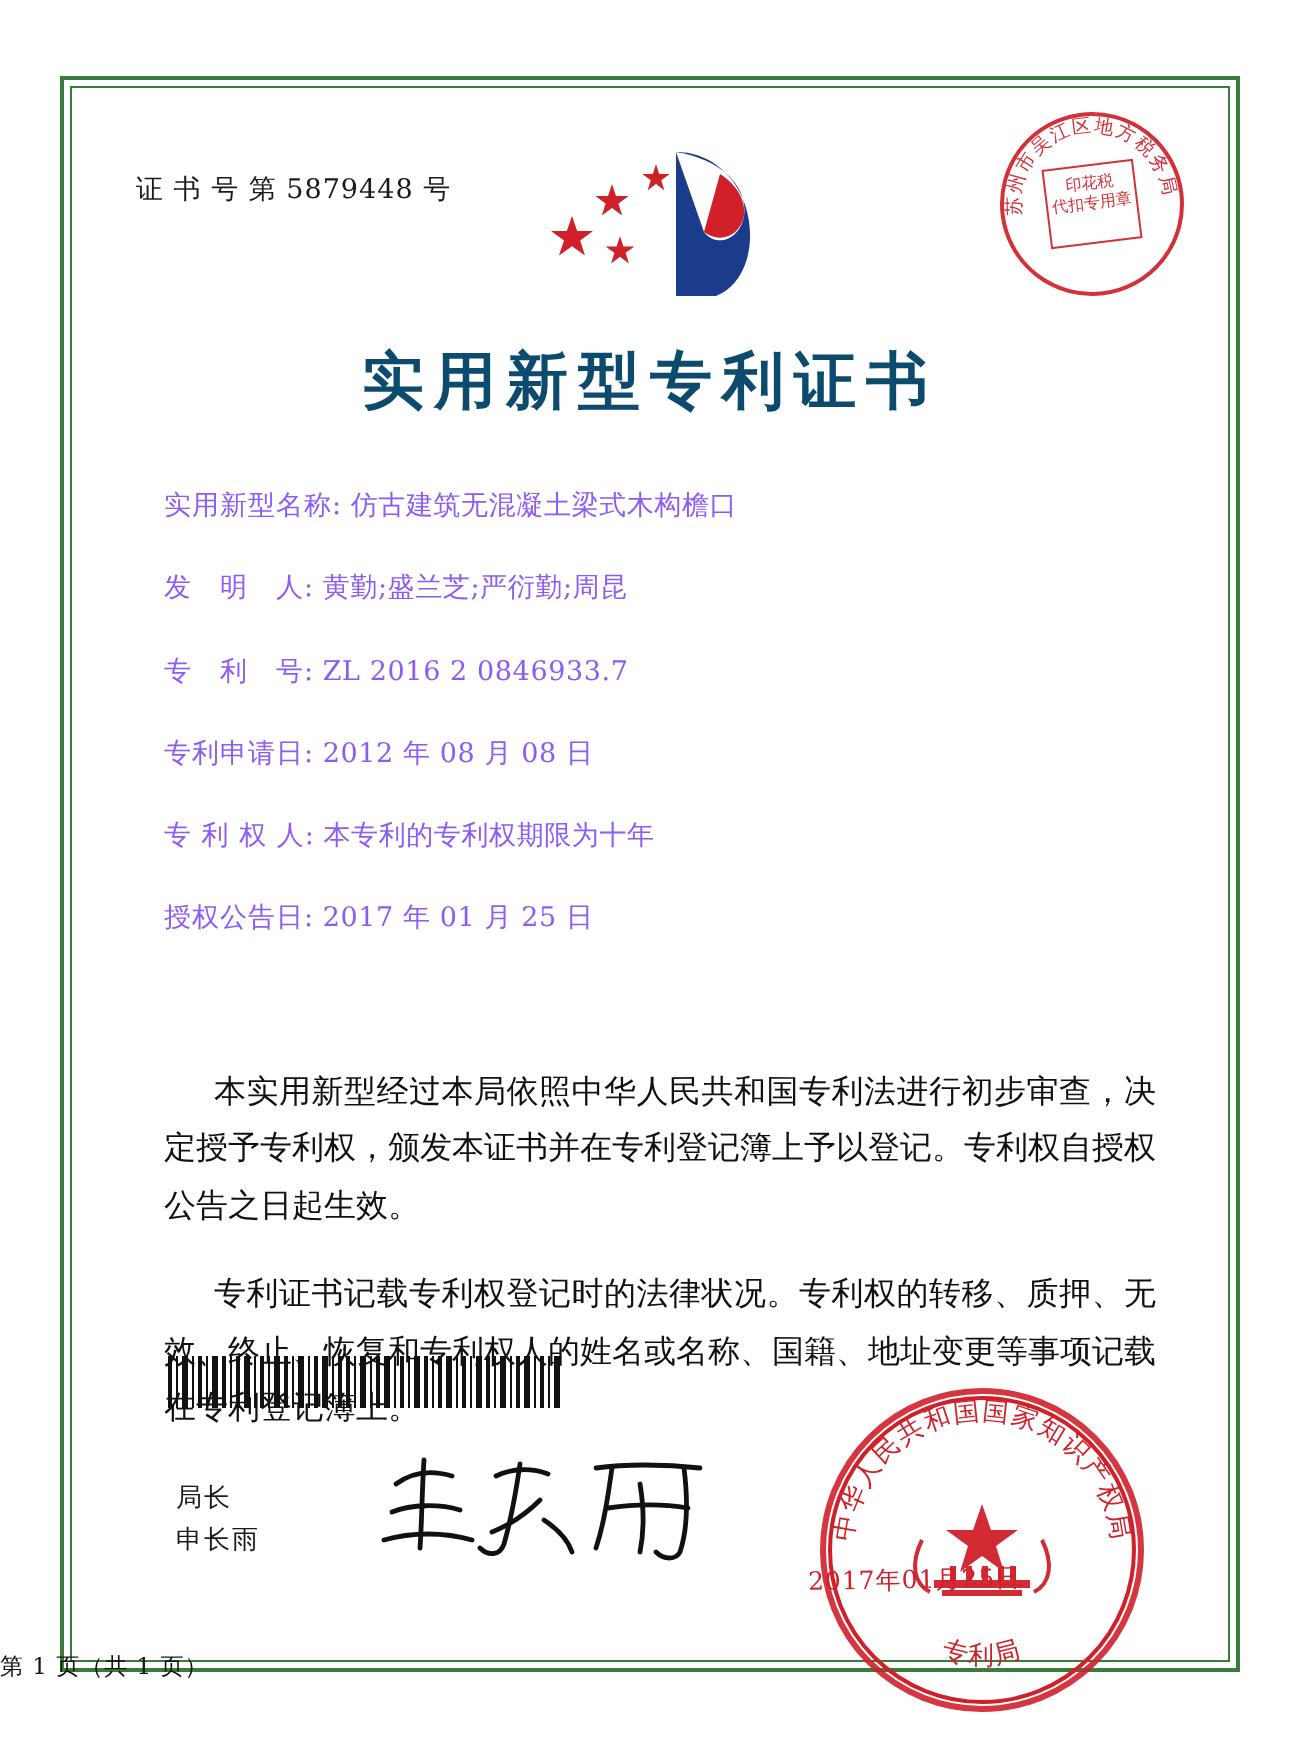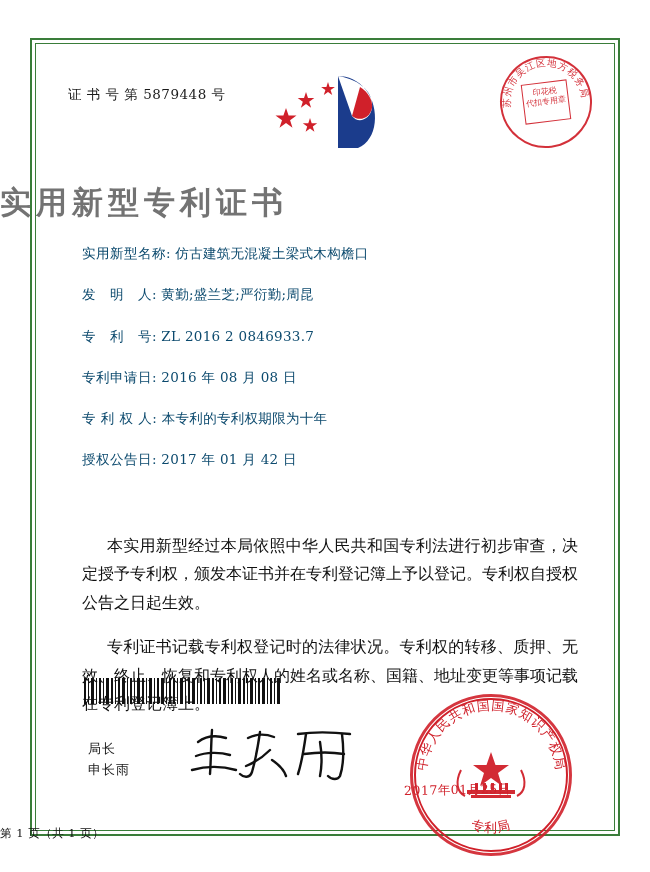--- a/index.html
+++ b/index.html
@@ -105,39 +105,40 @@
     font-size: 9.5px;
     fill: #d0202a;
     letter-spacing: 1px;
   }
 
   
   .main-title {
     position: absolute;
     left: 0;
     right: 0;
-    top: 182px;
+    top: 170px;
+    text-align: center;
     font-family: "DejaVu Serif", serif;
     font-weight: bold;
     font-size: 31px;
     letter-spacing: 5px;
-    color: #737373;
+    color: #0c4a6e;
   }
 
   
   .fields {
     position: absolute;
     left: 82px;
     top: 243px;
     right: 70px;
   }
   .field-row {
     font-family: "DejaVu Serif", serif;
     font-size: 13.5px;
-    color: #0c4a6e;
+    color: #8b5cf6;
     margin-bottom: 21px;
     line-height: 1.5;
     white-space: nowrap;
   }
   .field-label {
     display: inline-block;
     letter-spacing: 0.5px;
   }
   .field-value {
     display: inline;
@@ -282,29 +283,29 @@
     <div class="field-row">
       <span class="field-label">发　明　人:</span>
       <span class="field-value">黄勤;盛兰芝;严衍勤;周昆</span>
     </div>
     <div class="field-row">
       <span class="field-label">专　利　号:</span>
       <span class="field-value">ZL 2016 2 0846933.7</span>
     </div>
     <div class="field-row">
       <span class="field-label">专利申请日:</span>
-      <span class="field-value">2016 年 08 月 08 日</span>
+      <span class="field-value">2012 年 08 月 08 日</span>
     </div>
     <div class="field-row">
       <span class="field-label">专 利 权 人:</span>
       <span class="field-value">本专利的专利权期限为十年</span>
     </div>
     <div class="field-row">
       <span class="field-label">授权公告日:</span>
-      <span class="field-value">2017 年 01 月 42 日</span>
+      <span class="field-value">2017 年 01 月 25 日</span>
     </div>
   </div>
 
   <div class="paragraphs">
     <p class="para">本实用新型经过本局依照中华人民共和国专利法进行初步审查，决定授予专利权，颁发本证书并在专利登记簿上予以登记。专利权自授权公告之日起生效。</p>
     <p class="para">专利证书记载专利权登记时的法律状况。专利权的转移、质押、无效、终止、恢复和专利权人的姓名或名称、国籍、地址变更等事项记载在专利登记簿上。</p>
   </div>
 
   <div class="barcode">
     <svg viewBox="0 0 196 26" width="196" height="26" preserveAspectRatio="none">

